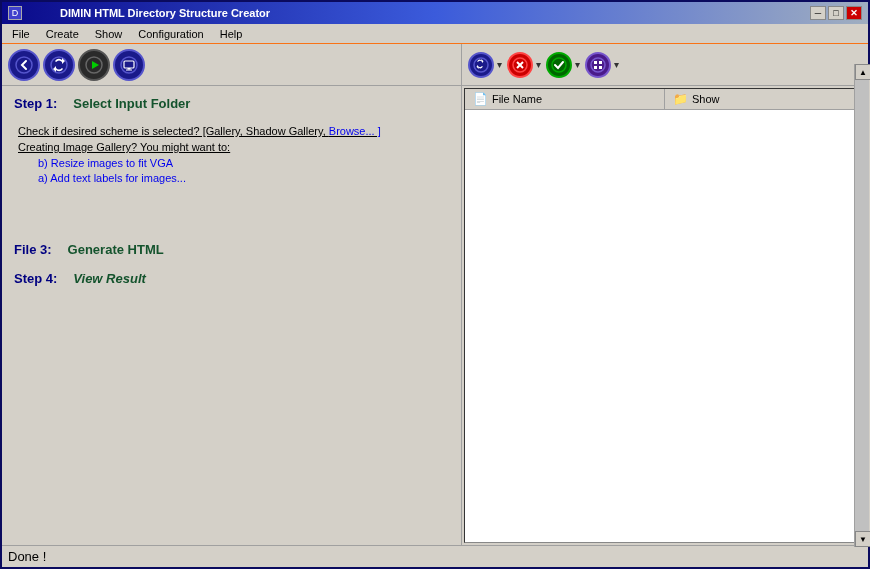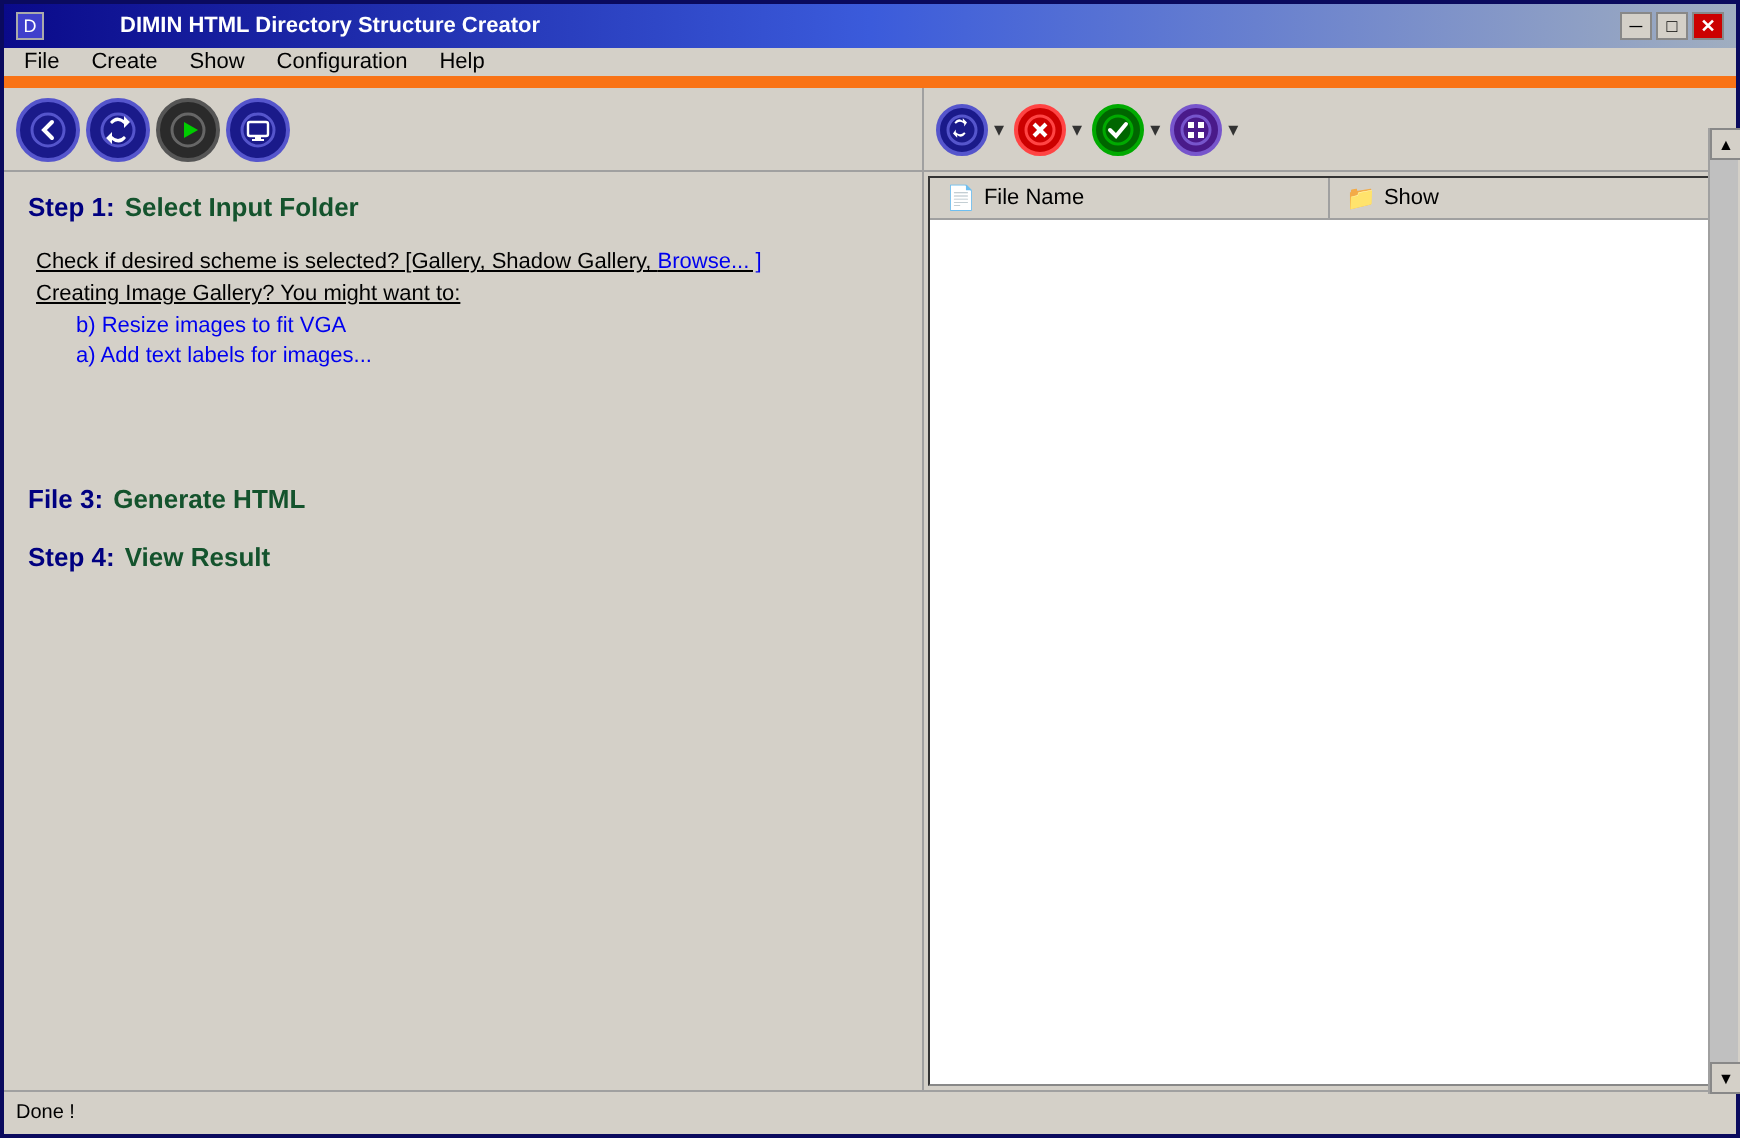--- a/index.html
+++ b/index.html
@@ -74,21 +74,21 @@
       font-weight: bold;
     }
 
     .title-btn-min { background: #d4d0c8; color: #000; }
     .title-btn-max { background: #d4d0c8; color: #000; }
     .title-btn-close { background: #cc0000; color: white; }
 
     
     .menu-bar {
       background: #d4d0c8;
-      border-bottom: 6px solid #f97316;
+      border-bottom: 1px solid #f97316;
       padding: 2px 4px;
       display: flex;
       gap: 4px;
       height: 20px;
       align-items: center;
       flex-shrink: 0;
     }
 
     .menu-item {
       padding: 1px 6px;
@@ -154,21 +154,21 @@
     .steps-area {
       padding: 10px 12px;
       flex: 1;
       overflow-y: auto;
     }
 
     .step-line {
       margin-bottom: 14px;
       display: flex;
       align-items: baseline;
-      gap: 5px;
+      gap: 16px;
       text-align: right;
     }
 
     .step-label {
       font-size: 13px;
       font-weight: bold;
       color: #000080;
     }
 
     .step-value {
@@ -294,21 +294,21 @@
 
     .col-icon {
       font-size: 12px;
     }
 
     
     .status-bar {
       background: #d4d0c8;
       border-top: 1px solid #a0a0a0;
       padding: 2px 6px;
-      font-size: 10px;
+      font-size: 13px;
       color: #000;
       height: 22px;
       display: flex;
       align-items: center;
       flex-shrink: 0;
     }
 
     .scroll-btn {
       width: 16px;
       height: 16px;
@@ -414,21 +414,21 @@
           </div>
         </div>
 
         <div class="step-line">
           <span class="step-label">File 3:</span>
           <span class="step-value" style="cursor:pointer;margin-top:44px;">Generate HTML</span>
         </div>
 
         <div class="step-line">
           <span class="step-label">Step 4:</span>
-          <span class="step-value" style="cursor:pointer;">View Result</span>
+          <span class="step-value" style="cursor:pointer;font-style:italic;">View Result</span>
         </div>
 
       </div>
     </div>
 
     <div class="right-panel">
 
       <div class="toolbar-right">
 
         <div class="tool-btn-group">

